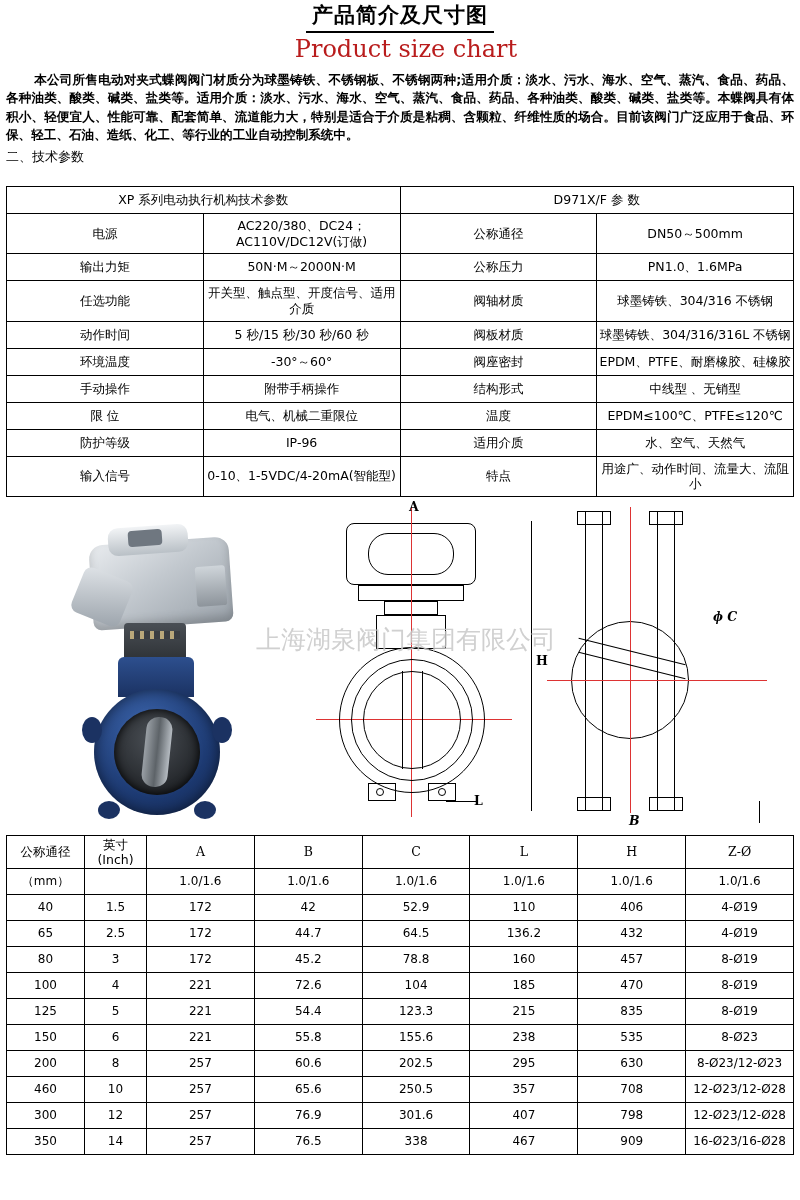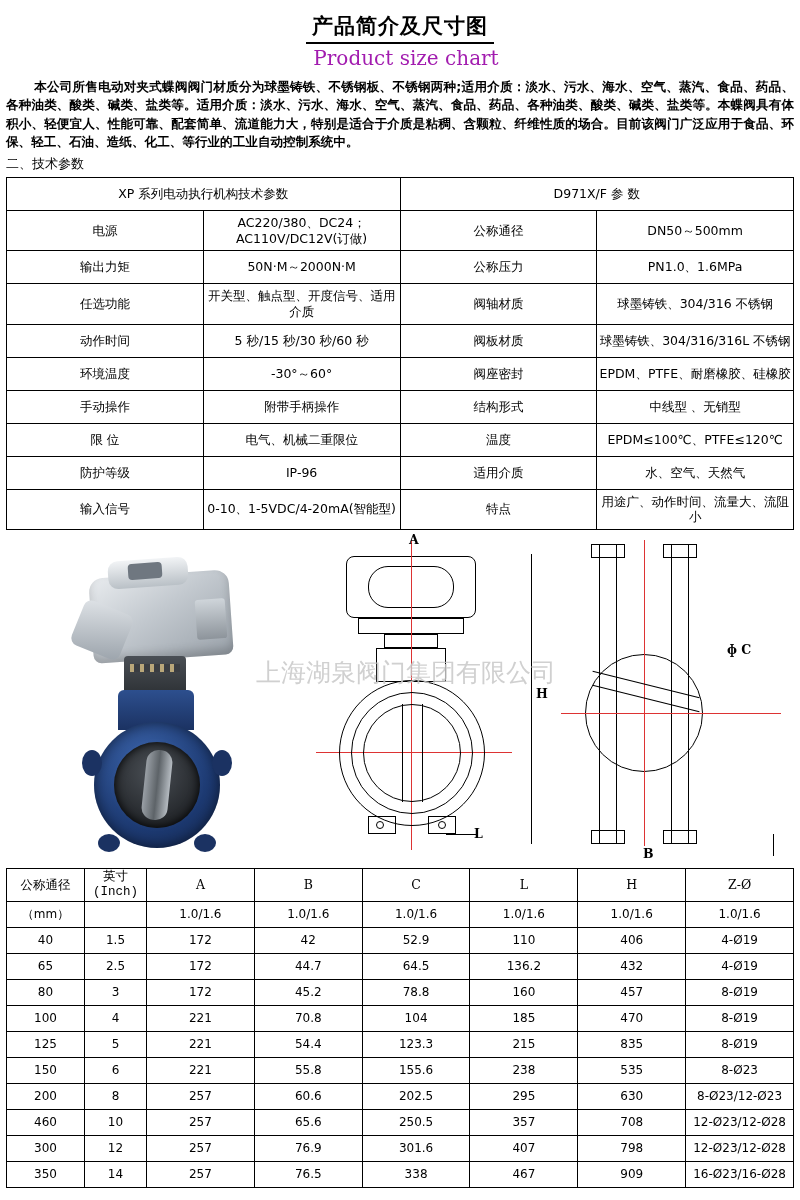--- a/index.html
+++ b/index.html
@@ -9,67 +9,67 @@
     height: 1200px;
     background: #ffffff;
     font-family: "DejaVu Sans", "Liberation Sans", sans-serif;
     color: #000000;
     overflow: hidden;
     position: relative;
   }
   .page { position: relative; width: 800px; height: 1200px; }
 
   
-  .title-wrap { text-align: center; padding-top: 12px; }
+  .title-wrap { text-align: center; padding-top: 1px; }
   .title-cn {
     display: inline-block;
     font-size: 21px;
     font-weight: bold;
     letter-spacing: 1px;
     border-bottom: 2px solid #000;
     padding: 0 6px 2px 6px;
   }
   .title-en {
-    font-size: 20px;
-    color: #a21caf;
+    font-size: 24px;
+    color: #b91c1c;
     margin-top: 2px;
     font-family: "DejaVu Serif", "Liberation Serif", serif;
     margin-left: 12px;
   }
 
   
   .intro {
     font-size: 12.6px;
     line-height: 1.45;
     margin: 8px 6px 0 6px;
     text-align: justify;
     font-weight: bold;
     letter-spacing: 0px;
   }
   .intro .indent { display: inline-block; width: 28px; }
   .section-head {
     font-size: 13px;
-    margin: 4px 6px 4px 6px;
+    margin: 4px 6px 20px 6px;
     font-weight: normal;
   }
 
   
   table { border-collapse: collapse; }
   .spec {
     width: 788px;
     margin: 0 6px;
     font-size: 12.5px;
     table-layout: fixed;
   }
   .spec td {
     border: 1px solid #000;
     padding: 4px 2px;
     text-align: center;
     vertical-align: middle;
-    height: 33px;
+    height: 27px;
     line-height: 1.25;
   }
   .spec .hdr { font-weight: normal; }
   .spec .lbl { width: 96px; }
   .spec .lbl2 { width: 92px; }
 
   
   .figure {
     position: relative;
     width: 788px;
@@ -150,21 +150,21 @@
     transform: rotate(6deg);
   }
   .lug { position: absolute; background: #1b3262; border-radius: 50%; }
   .lug.l1 { left: 36px; top: 206px; width: 20px; height: 26px; }
   .lug.l2 { left: 166px; top: 206px; width: 20px; height: 26px; }
   .lug.l3 { left: 52px; top: 290px; width: 22px; height: 18px; }
   .lug.l4 { left: 148px; top: 290px; width: 22px; height: 18px; }
 
   
   .draw-mid { position: absolute; left: 300px; top: 0px; width: 240px; height: 330px; }
-  .draw-right { position: absolute; left: 545px; top: 0px; width: 240px; height: 330px; }
+  .draw-right { position: absolute; left: 531px; top: 0px; width: 240px; height: 330px; font-style: italic; }
   .ln { position: absolute; background: #000; }
   .ln.h { height: 1px; }
   .ln.v { width: 1px; }
   .ctr { position: absolute; background: #d33; }
   .ctr.h { height: 1px; }
   .ctr.v { width: 1px; }
   .circ { position: absolute; border: 1px solid #000; border-radius: 50%; }
   .rect { position: absolute; border: 1px solid #000; }
   .lbl-f {
     position: absolute; font-size: 12.5px; font-family: "DejaVu Serif","Liberation Serif",serif;
@@ -179,21 +179,21 @@
     table-layout: fixed;
   }
   .dims td {
     border: 1px solid #000;
     text-align: center;
     height: 26px;
     padding: 1px 1px;
     line-height: 1.2;
   }
   .dims .c0 { width: 78px; }
-  .dims .c1 { width: 62px; font-family: Liberation Mono, monospace; }
+  .dims .c1 { width: 62px; }
   .dims .hdr-txt { font-family: "DejaVu Serif","Liberation Serif",serif; font-size: 13px; }
   .dims tr.head td { font-size: 12.5px; }
 </style>
 </head>
 <body>
 
 <div class="page">
 
   <div class="title-wrap">
     <div class="title-cn">产品简介及尺寸图</div>
@@ -384,21 +384,21 @@
         <td>45.2</td>
         <td>78.8</td>
         <td>160</td>
         <td>457</td>
         <td>8-Ø19</td>
       </tr>
       <tr>
         <td>100</td>
         <td>4</td>
         <td>221</td>
-        <td>70.8</td>
+        <td>72.6</td>
         <td>104</td>
         <td>185</td>
         <td>470</td>
         <td>8-Ø19</td>
       </tr>
       <tr>
         <td>125</td>
         <td>5</td>
         <td>221</td>
         <td>54.4</td>

